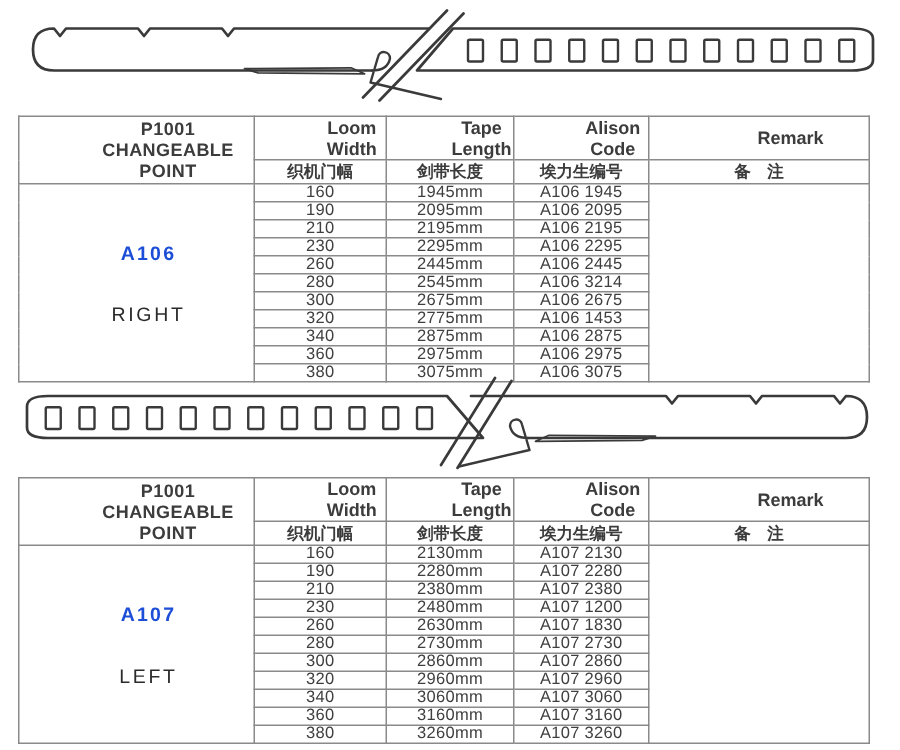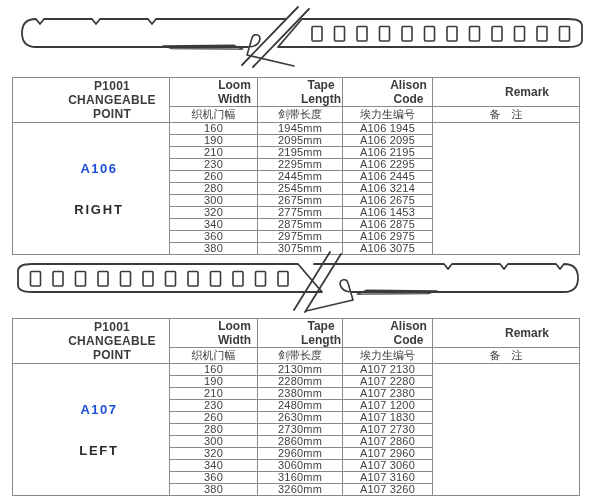--- a/index.html
+++ b/index.html
@@ -16,31 +16,31 @@
     background:#fff;
   }
   table.spec th,table.spec td{
     border:1px solid #8a8a8a;padding:0;text-align:center;vertical-align:middle;
     font-family:"Liberation Sans",sans-serif;
   }
   th.title{
     color:#29ABE2;font-size:11px;font-weight:bold;letter-spacing:.3px;
   }
   tr.hdr-en th{height:16px;font-size:12px;font-weight:bold;color:#3c3c3c;padding-left:42px;}
-  tr.hdr-zh th{height:15px;font-size:11px;font-weight:normal;color:#3c3c3c;}
+  tr.hdr-zh th{height:15px;font-size:11px;font-weight:bold;color:#3c3c3c;}
   tbody td{height:11px;font-size:11px;line-height:11px;color:#3f3f3f;letter-spacing:.2px;}
   td.label-cell{
     text-align:left;vertical-align:middle;
   }
   td.label-cell .model{
     color:#1d4ed8;font-weight:bold;font-size:13px;letter-spacing:1.5px;
     padding-left:16px;margin-bottom:30px;
   }
   td.label-cell .side{
-    color:#2b2b2b;font-weight:bold;font-size:13px;letter-spacing:1.8px;
+    color:#2b2b2b;font-weight:normal;font-size:13px;letter-spacing:1.8px;
     padding-left:16px;
   }
   td.remark-cell{background:#fff;}
   .watermark{
     position:absolute;left:393px;top:477px;width:200px;
     font-size:15px;line-height:17px;color:#8400d3;letter-spacing:.2px;
     white-space:nowrap;
   }
 </style>
 </head>

